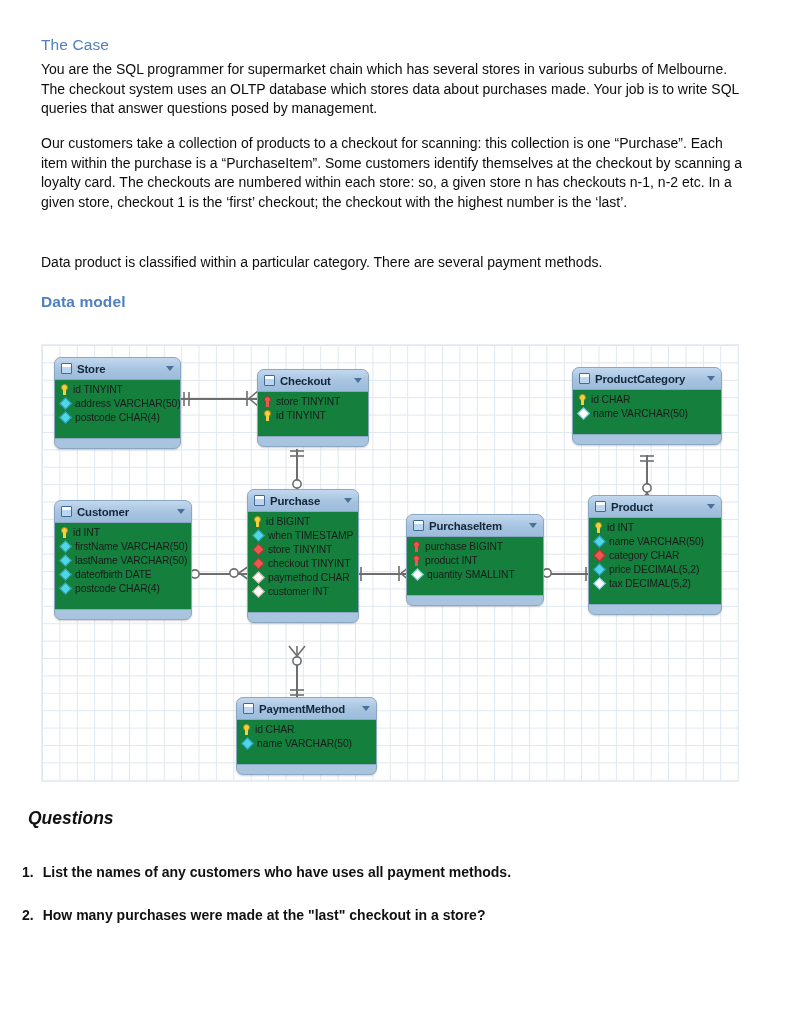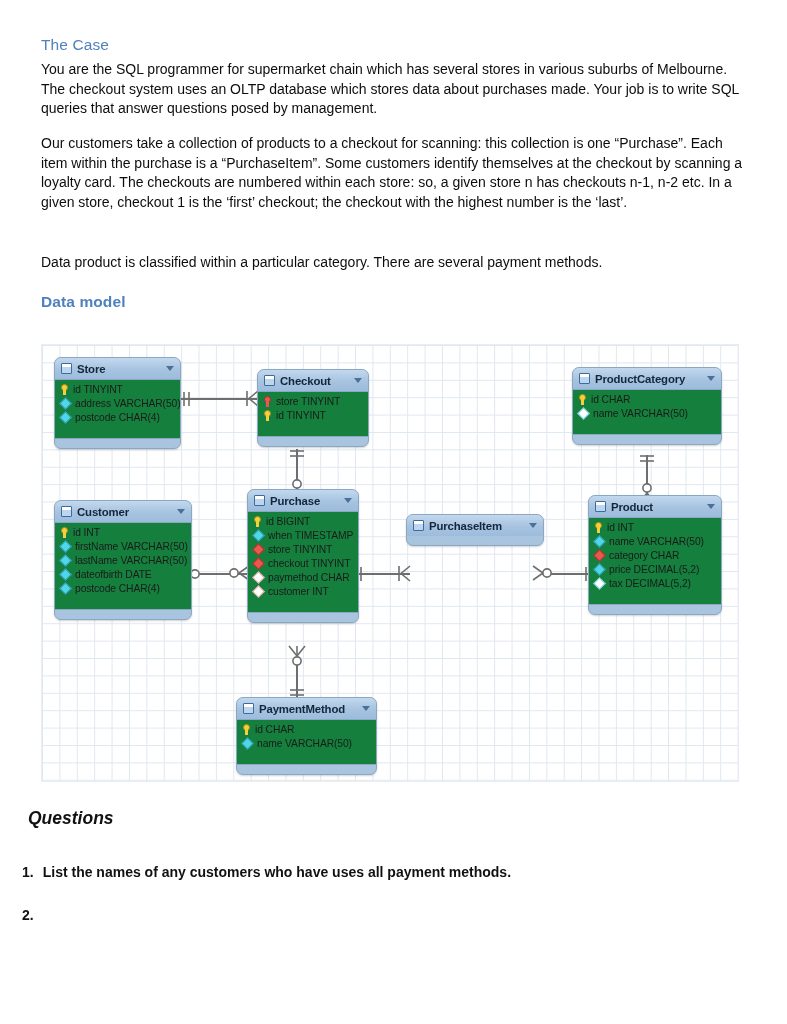--- a/index.html
+++ b/index.html
@@ -339,20 +339,34 @@
       </div>
       <div class="foot"></div>
     </div>
 
     <div class="ent" style="left:364px;top:169px;width:136px;">
       <div class="hdr">
         <span class="tbl-ico"></span>
         <span class="tname">PurchaseItem</span>
         <span class="caret"></span>
       </div>
+      <div class="body">
+        <div class="fld">
+            <span class="key fk"></span>
+            <span>purchase BIGINT</span>
+          </div>
+        <div class="fld">
+            <span class="key fk"></span>
+            <span>product INT</span>
+          </div>
+        <div class="fld">
+            <span class="dia cyan-o"></span>
+            <span>quantity SMALLINT</span>
+          </div>
+      </div>
       <div class="foot"></div>
     </div>
 
     <div class="ent" style="left:546px;top:150px;width:132px;">
       <div class="hdr">
         <span class="tbl-ico"></span>
         <span class="tname">Product</span>
         <span class="caret"></span>
       </div>
       <div class="body">
@@ -403,15 +417,16 @@
 
   <div class="qh" style="left:28px;top:808px;font-style:italic;">Questions</div>
 
   <div class="qitem" style="left:22px;top:864px;width:720px;">
     <span class="qnum">1.</span>
     <span>List the names of any customers who have uses all payment methods.</span>
   </div>
 
   <div class="qitem" style="left:22px;top:907px;width:720px;">
     <span class="qnum">2.</span>
+    <span>How many purchases were made at the "last" checkout in a store?</span>
   </div>
 
 </div>
 
 </body></html>

